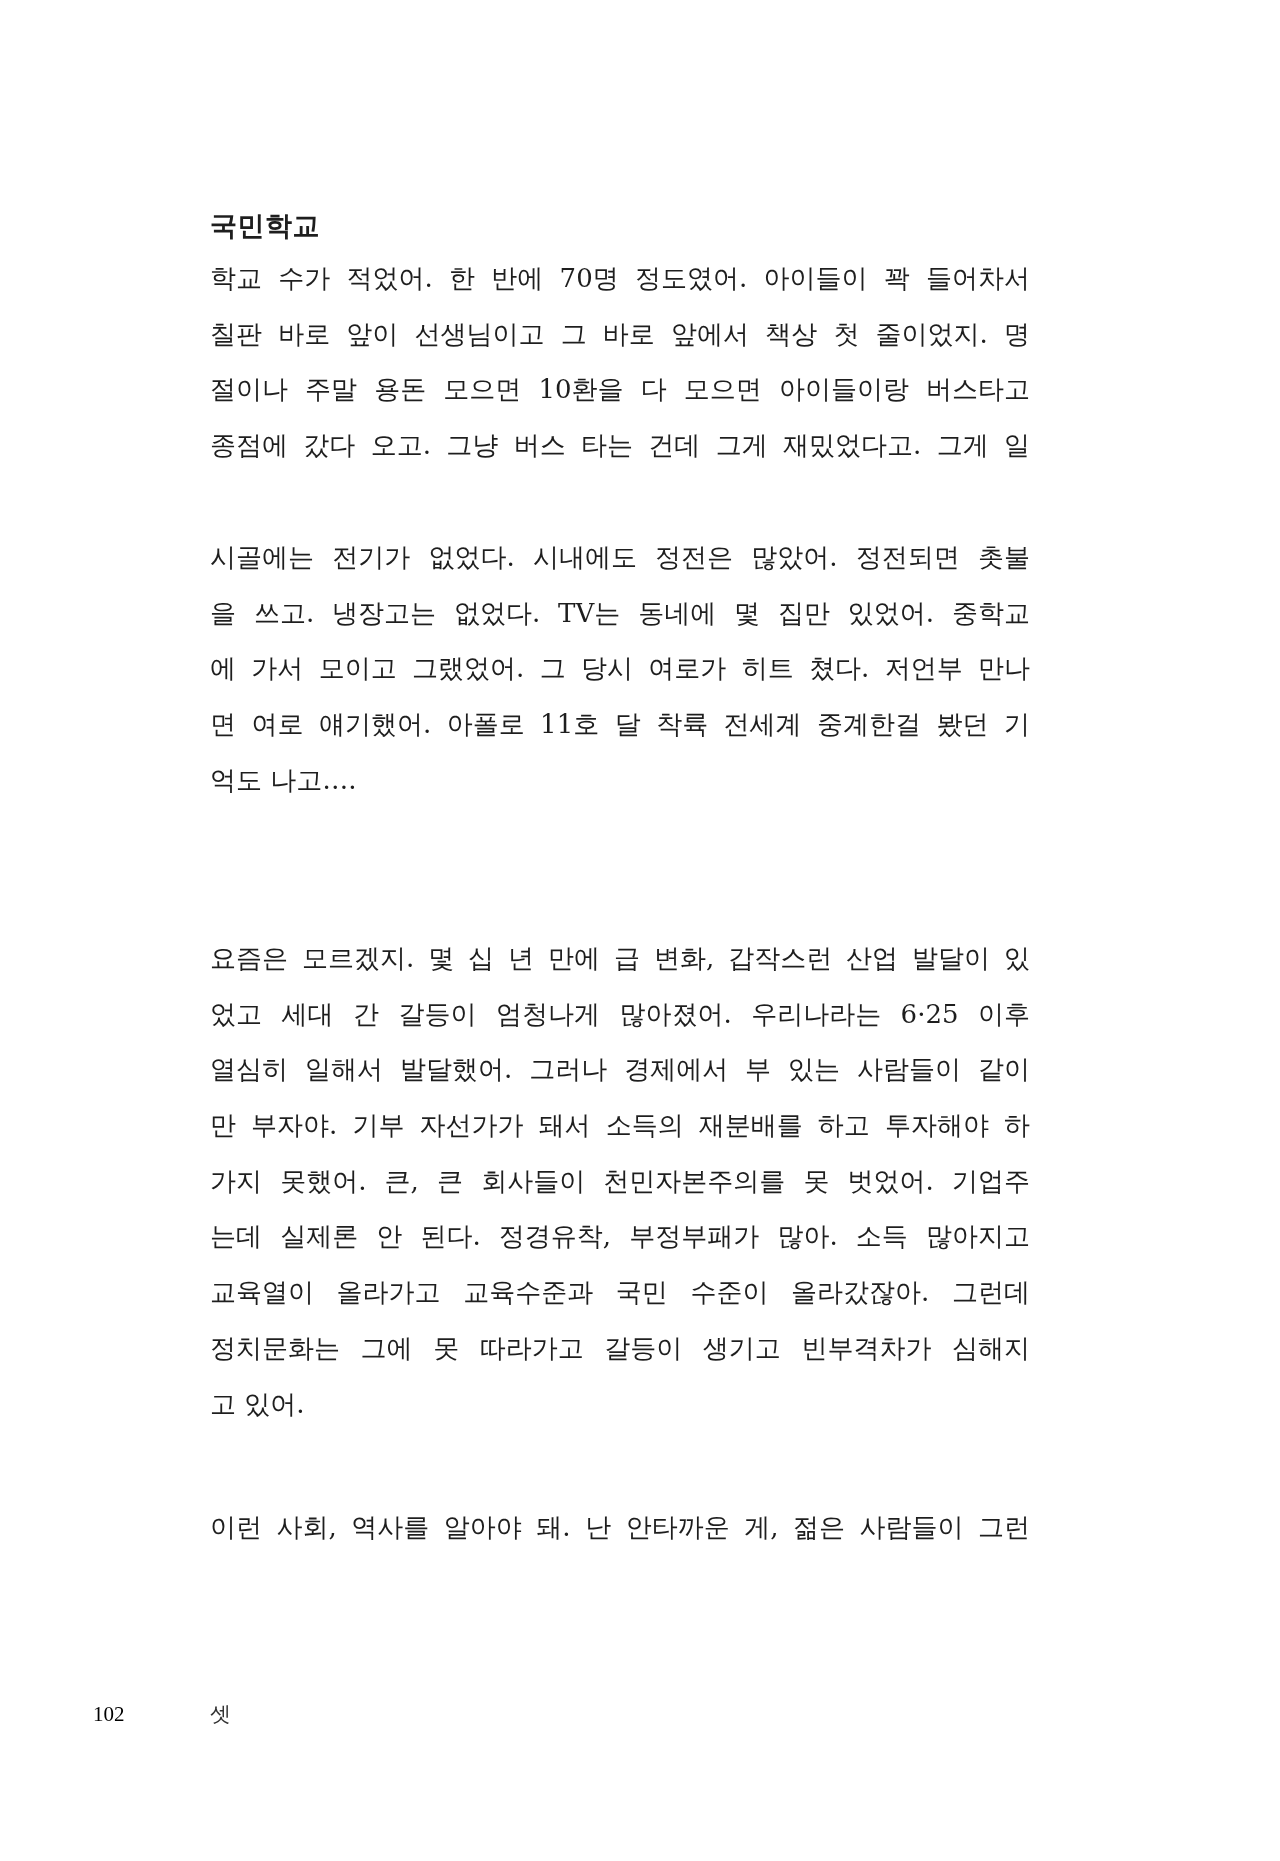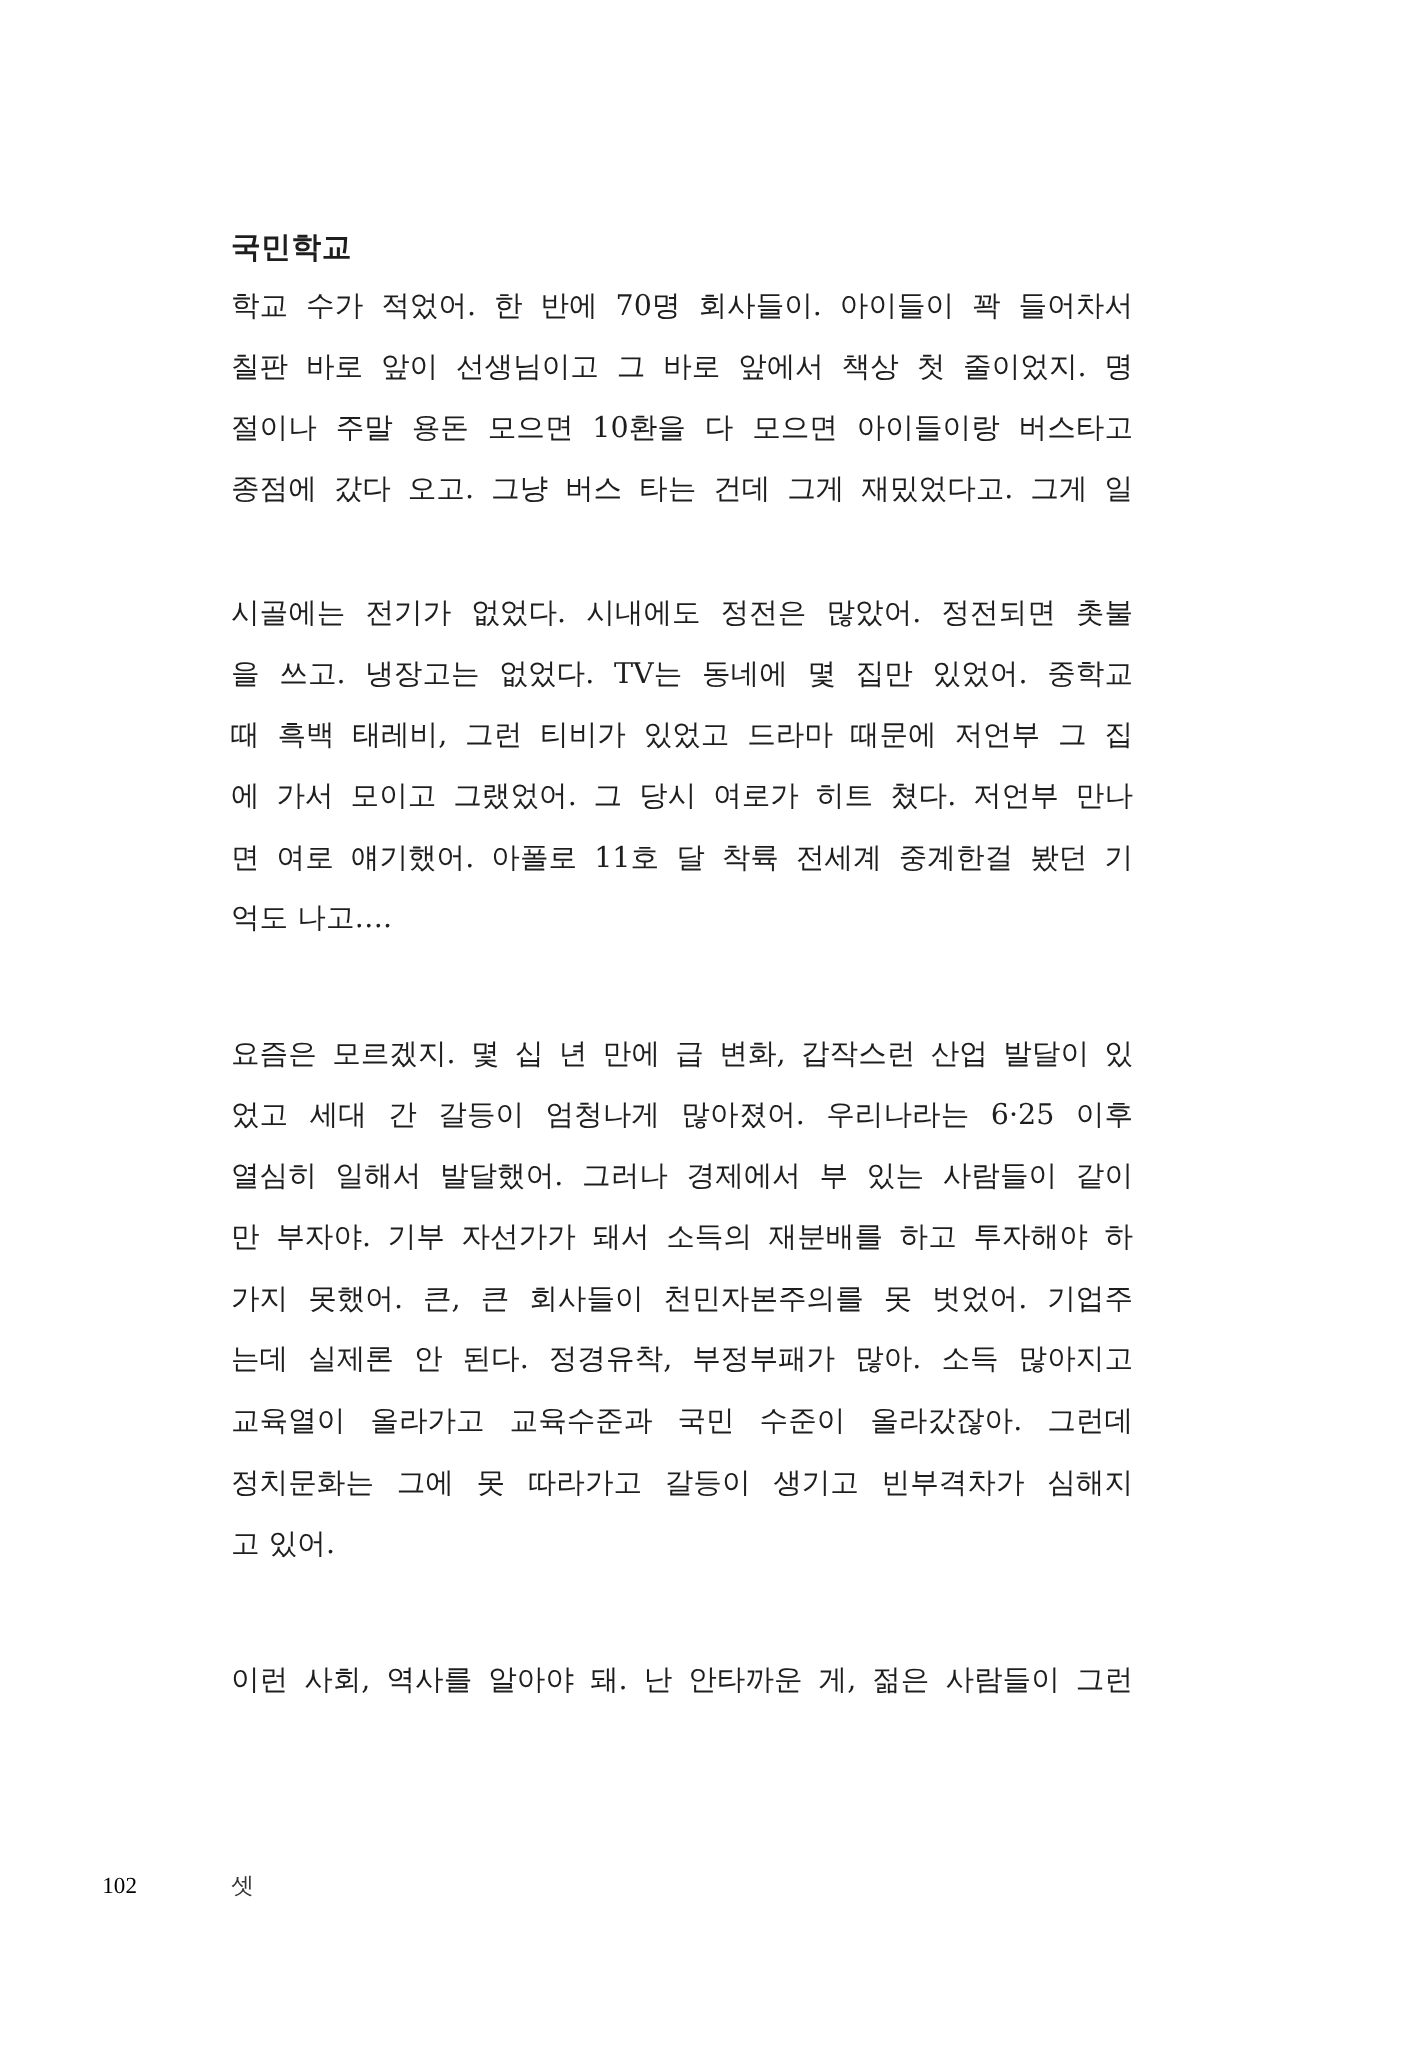--- a/index.html
+++ b/index.html
@@ -16,30 +16,29 @@
                 font-family: "Liberation Serif", serif; color: #000000; }
   .footer-chap { position: absolute; left: 210px; top: 1684px; font-size: 21px; line-height: 28px; color: #333; }
 </style>
 </head>
 <body>
 
 <div class="page">
   <div class="heading">국민학교</div>
 
   <div class="para" style="top:235px;">
-    <span class="line">학교 수가 적었어. 한 반에 70명 회사들이. 아이들이 꽉 들어차서</span>
+    <span class="line">학교 수가 적었어. 한 반에 70명 정도였어. 아이들이 꽉 들어차서</span>
     <span class="line">칠판 바로 앞이 선생님이고 그 바로 앞에서 책상 첫 줄이었지. 명</span>
     <span class="line">절이나 주말 용돈 모으면 10환을 다 모으면 아이들이랑 버스타고</span>
     <span class="line">종점에 갔다 오고. 그냥 버스 타는 건데 그게 재밌었다고. 그게 일</span>
   </div>
 
   <div class="para" style="top:514px;">
     <span class="line">시골에는 전기가 없었다. 시내에도 정전은 많았어. 정전되면 촛불</span>
     <span class="line">을 쓰고. 냉장고는 없었다. TV는 동네에 몇 집만 있었어. 중학교</span>
-    <span class="line">때 흑백 태레비, 그런 티비가 있었고 드라마 때문에 저언부 그 집</span>
     <span class="line">에 가서 모이고 그랬었어. 그 당시 여로가 히트 쳤다. 저언부 만나</span>
     <span class="line">면 여로 얘기했어. 아폴로 11호 달 착륙 전세계 중계한걸 봤던 기</span>
     <span class="line last">억도 나고….</span>
   </div>
 
   <div class="para" style="top:915px;">
     <span class="line">요즘은 모르겠지. 몇 십 년 만에 급 변화, 갑작스런 산업 발달이 있</span>
     <span class="line">었고 세대 간 갈등이 엄청나게 많아졌어. 우리나라는 6·25 이후</span>
     <span class="line">열심히 일해서 발달했어. 그러나 경제에서 부 있는 사람들이 같이</span>
     <span class="line">만 부자야. 기부 자선가가 돼서 소득의 재분배를 하고 투자해야 하</span>

